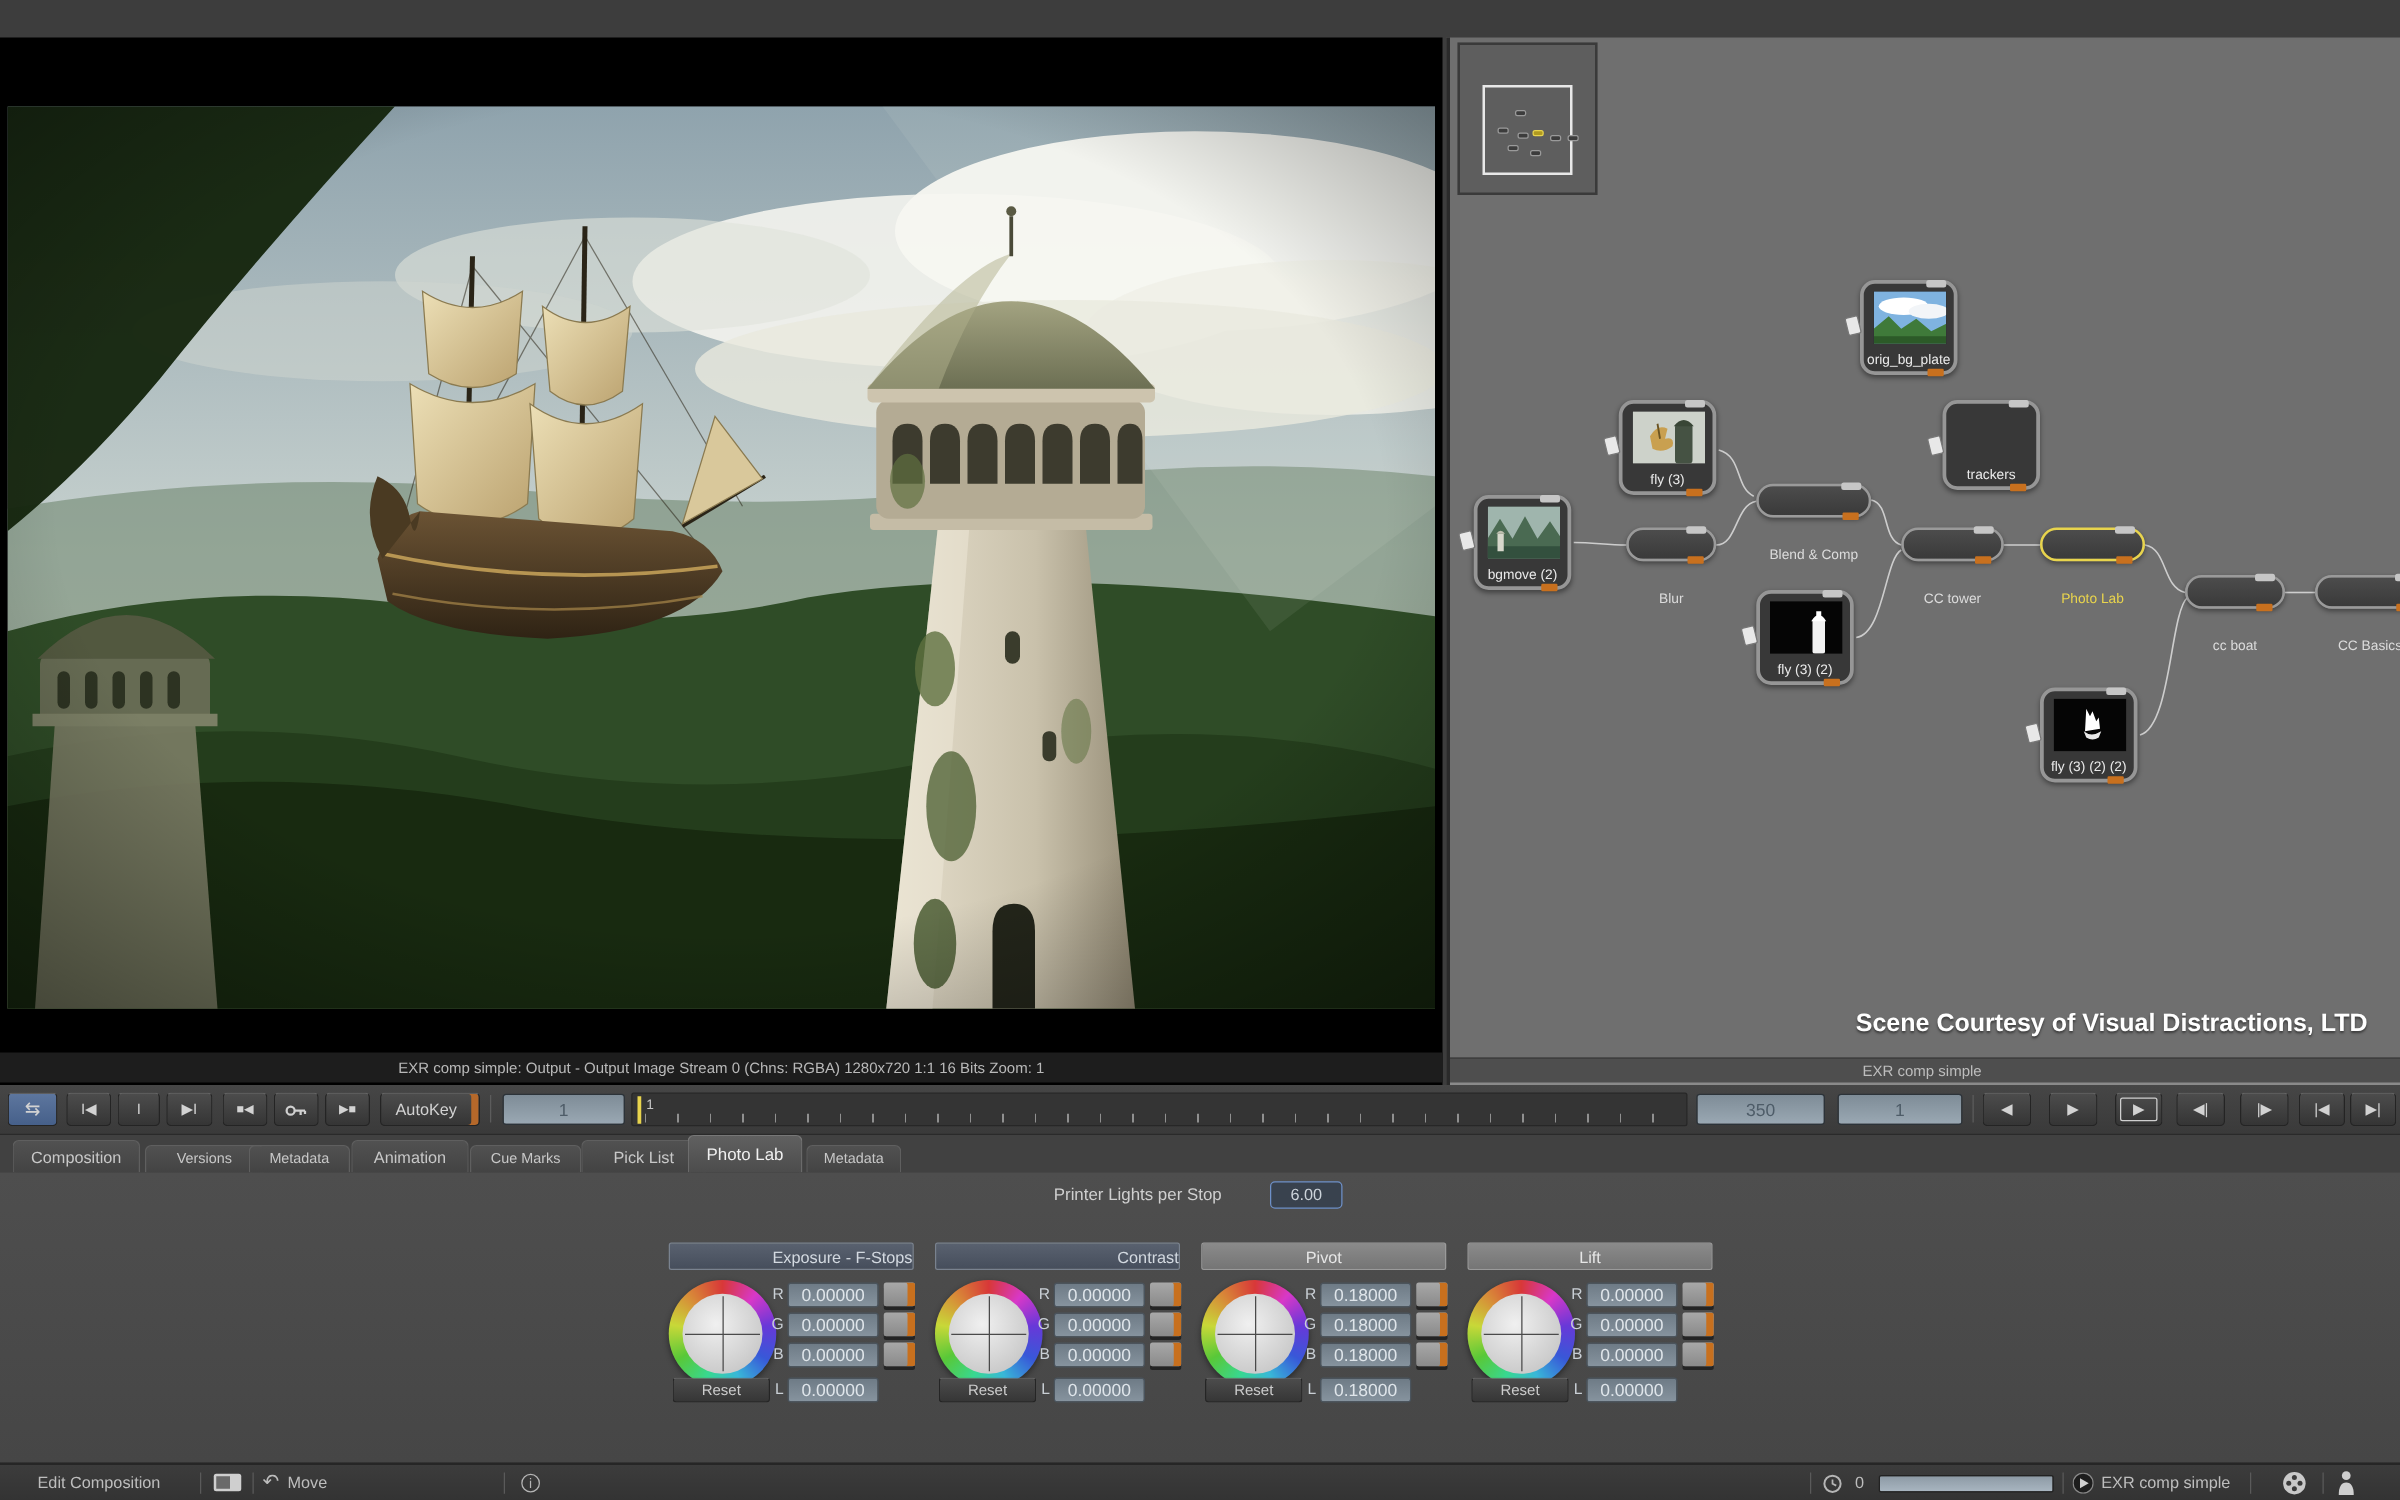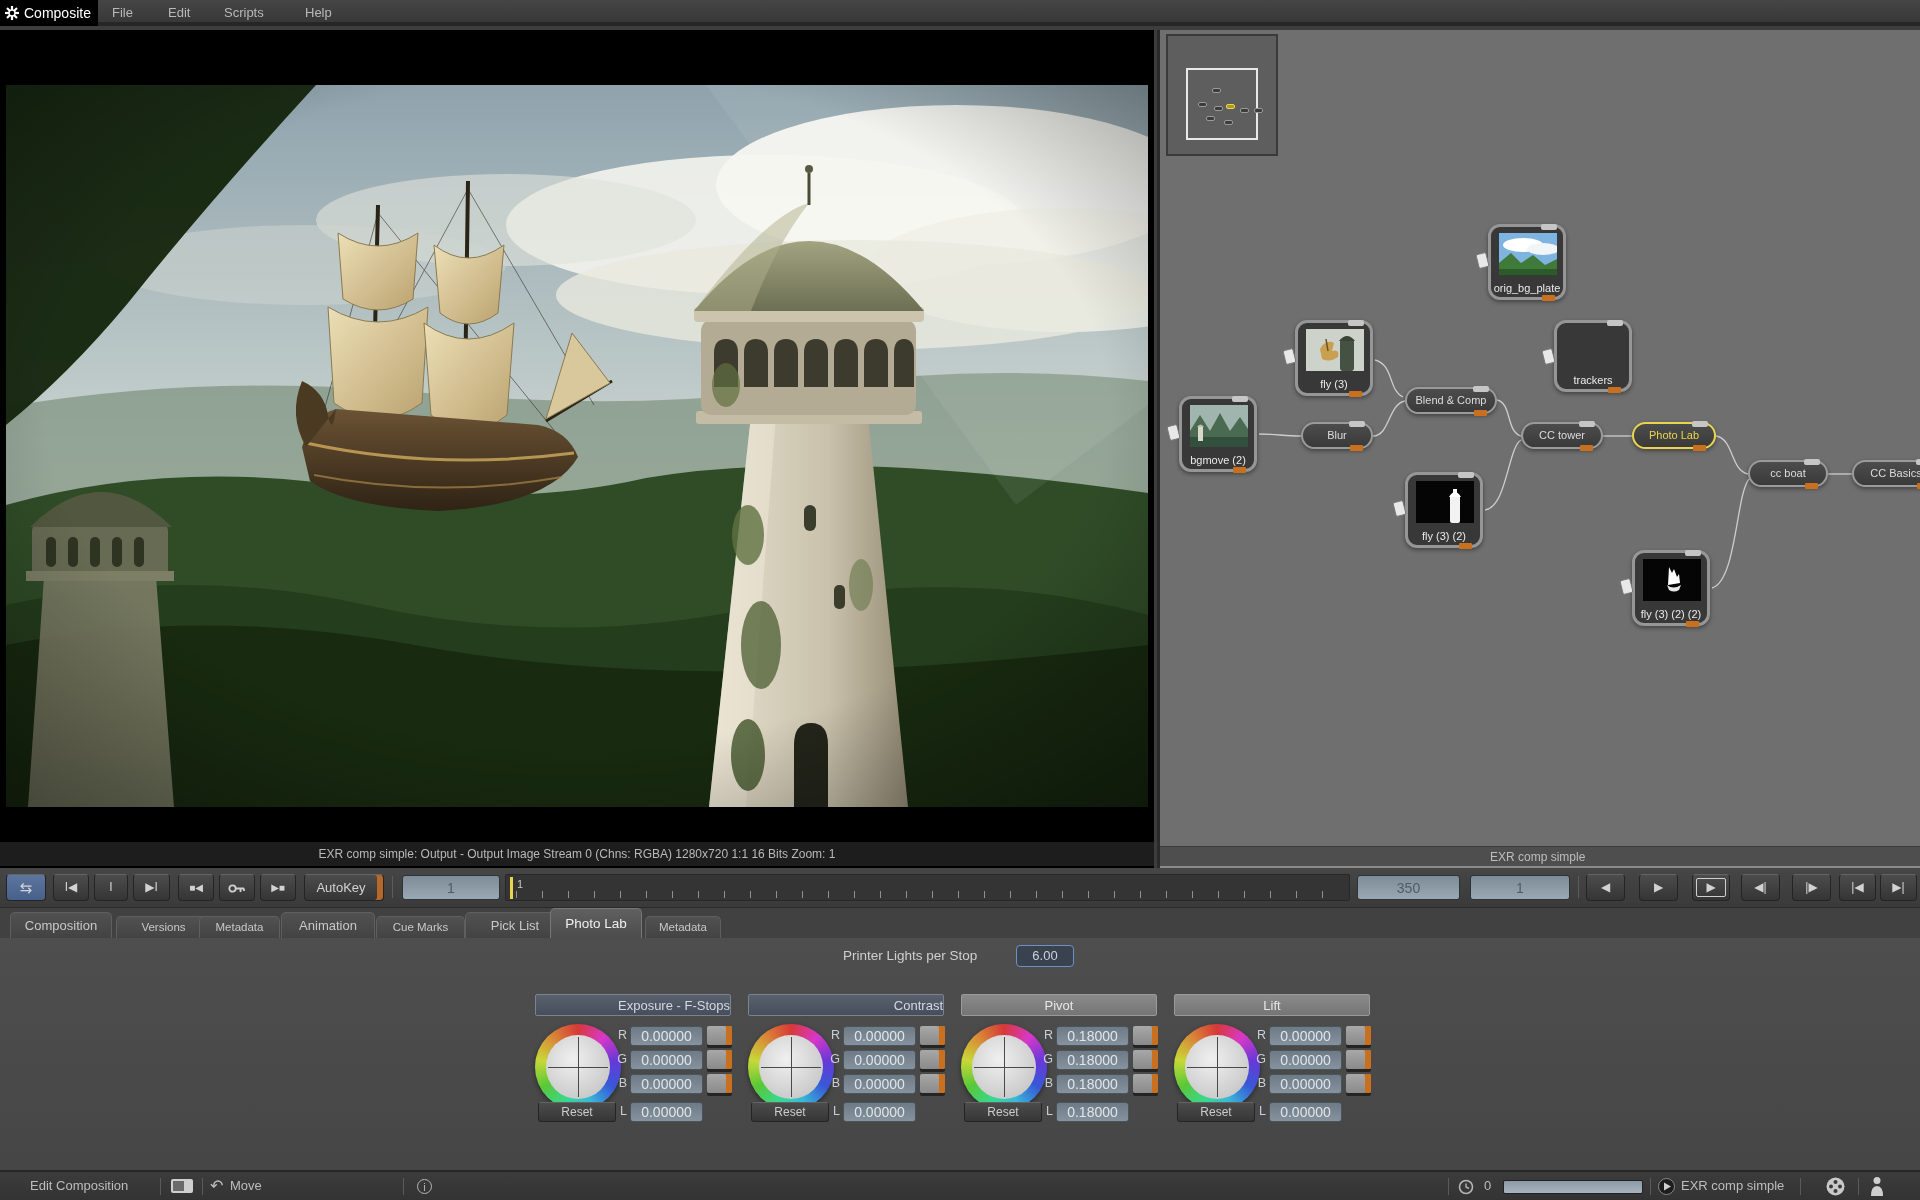--- a/index.html
+++ b/index.html
@@ -35,21 +35,21 @@
   #graph-tabbar span { position:absolute; left:330px; top:0; color:#bdbdbd; font-size:12px; line-height:20px; }
 
   
   .node { position:absolute; }
   .node.thumb { width:78px; height:76px; background:#383838; border:3px solid #969696;
     border-radius:12px; box-shadow:0 2px 4px rgba(0,0,0,.4); }
   .thumbimg { position:absolute; left:8px; top:6px; width:58px; height:42px; background:#222; overflow:hidden; }
   .nlabel { position:absolute; left:0; right:0; bottom:3px; text-align:center; color:#eaeaea; font-size:11px; }
   .node.pill { height:27px; background:linear-gradient(#4c4c4c,#3a3a3a); border:2px solid #9a9a9a;
     border-radius:14px; box-shadow:0 2px 4px rgba(0,0,0,.4); }
-  .plabel { width:100%; text-align:center; color:#dcdcdc; font-size:11px; line-height:23px; }
+  .plabel { width:100%; text-align:center; color:#dcdcdc; font-size:11px; line-height:23px;margin-top:44px; }
   .node.pill.sel { border-color:#e8d44d; }
   .node.pill.sel .plabel { color:#e8d44d; }
   .notch { position:absolute; right:6px; top:-3px; width:16px; height:6px; background:#c6c6c6; border-radius:2px; }
   .otick { position:absolute; right:8px; bottom:-4px; width:13px; height:6px; background:#c8701e; border-radius:1px; }
   .tagicon { position:absolute; left:-14px; top:26px; width:11px; height:15px; background:#e8e8e8;
     border:1px solid #777; border-radius:2px; transform:rotate(-14deg); }
 
   
   #transport { position:absolute; left:0; top:868px; width:1920px; height:40px;
     background:linear-gradient(#464646,#3a3a3a); border-bottom:1px solid #2a2a2a; }
@@ -120,38 +120,20 @@
     background:linear-gradient(#8d9aa5,#a8b5c0); border:1px solid #222; border-radius:2px; }
   .s-icon { position:absolute; top:6px; }
   #info-icon { position:absolute; left:417px; top:7px; width:15px; height:15px; border:1.5px solid #b5b5b5;
     border-radius:50%; color:#b5b5b5; font-size:11px; line-height:14px; text-align:center; }
 </style>
 </head>
 <body>
 
 <div id="app">
 
-  <div id="menubar">
-    <div id="logo">
-      <svg width="16" height="16" viewBox="0 0 16 16">
-        <g stroke="#fff" stroke-width="2.2">
-            <line x1="8" y1="1" x2="8" y2="15"></line>
-            <line x1="1" y1="8" x2="15" y2="8"></line>
-            <line x1="3" y1="3" x2="13" y2="13"></line>
-            <line x1="13" y1="3" x2="3" y2="13"></line>
-          </g>
-        <circle cx="8" cy="8" r="3" fill="#000" stroke="#fff" stroke-width="1.4"></circle>
-      </svg>
-      <span>Composite</span>
-    </div>
-    <span class="menu-item" style="left:112px">File</span>
-    <span class="menu-item" style="left:168px">Edit</span>
-    <span class="menu-item" style="left:224px">Scripts</span>
-    <span class="menu-item" style="left:305px">Help</span>
-  </div>
 
   <div id="viewer-pane">
     <svg id="viewer-image" viewBox="0 0 1142 722" preserveAspectRatio="none">
       <defs>
         <linearGradient id="sky" x1="0" y1="0" x2="0" y2="1">
           <stop offset="0" stop-color="#8fa3ad"></stop>
             <stop offset=".5" stop-color="#c8d2cf"></stop>
             <stop offset="1" stop-color="#ece8da"></stop>
         </linearGradient>
         <linearGradient id="stone" x1="0" y1="0" x2="1" y2="0">
@@ -398,20 +380,21 @@
         <svg width="58" height="42">
             <rect width="58" height="42" fill="#050505"></rect>
             <path d="M26,8 l3,6 2,-4 3,8 2,-3 1,9 -12,2 Z" fill="#fff"></path>
             <path d="M24,26 q6,5 14,0 l-2,5 q-5,3 -10,0 Z" fill="#e8e8e8"></path>
           </svg>
       </div>
       <div class="nlabel">fly (3) (2) (2)</div>
       <div class="otick"></div>
     </div>
 
+    <div id="credit">Scene Courtesy of Visual Distractions, LTD</div>
     <div id="graph-tabbar">
       <span>EXR comp simple</span>
     </div>
   </div>
 
   <div id="transport">
     <div class="tbtn blue" style="left:6px;width:40px;font-size:15px">⇆</div>
     <div class="tbtn" style="left:53px;width:36px">I◀</div>
     <div class="tbtn" style="left:94px;width:34px">I</div>
     <div class="tbtn" style="left:133px;width:37px">▶I</div>

